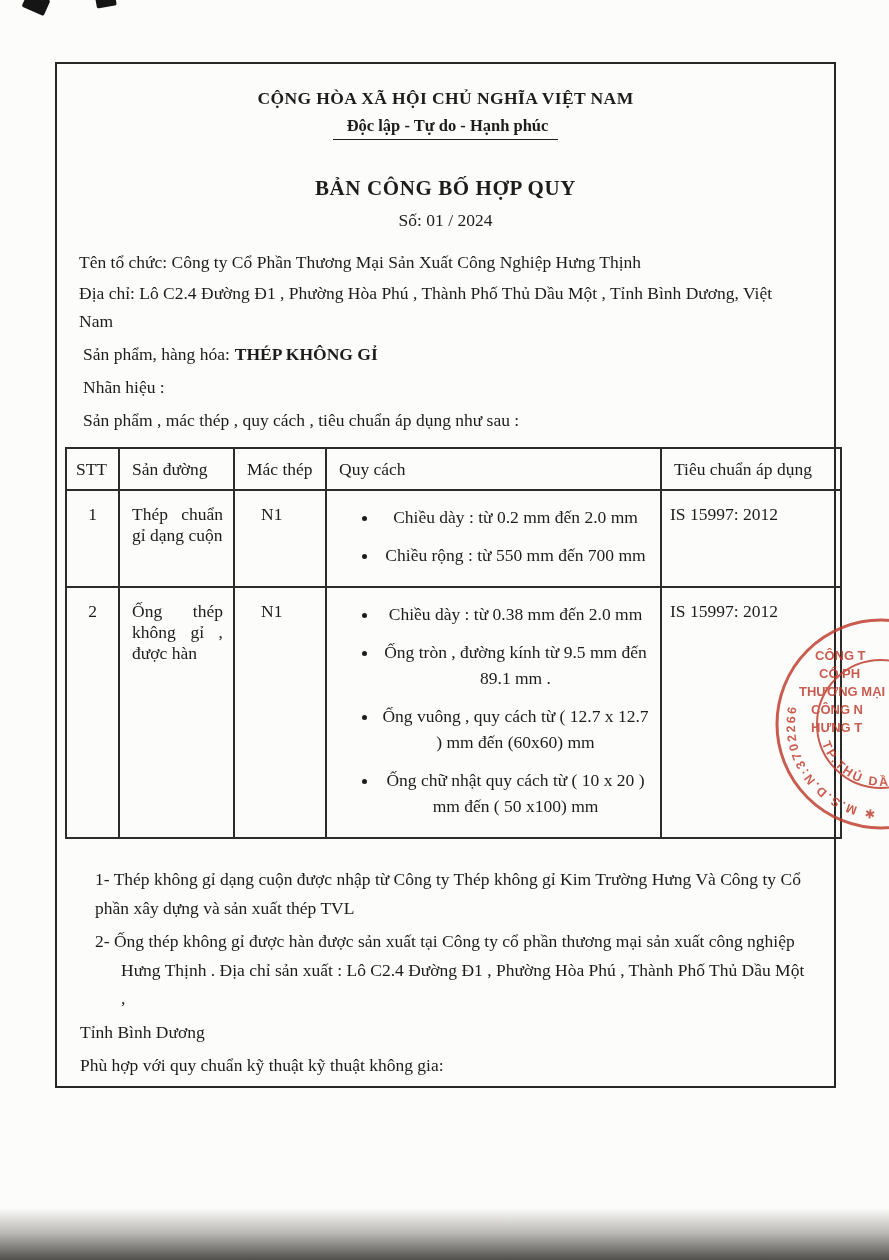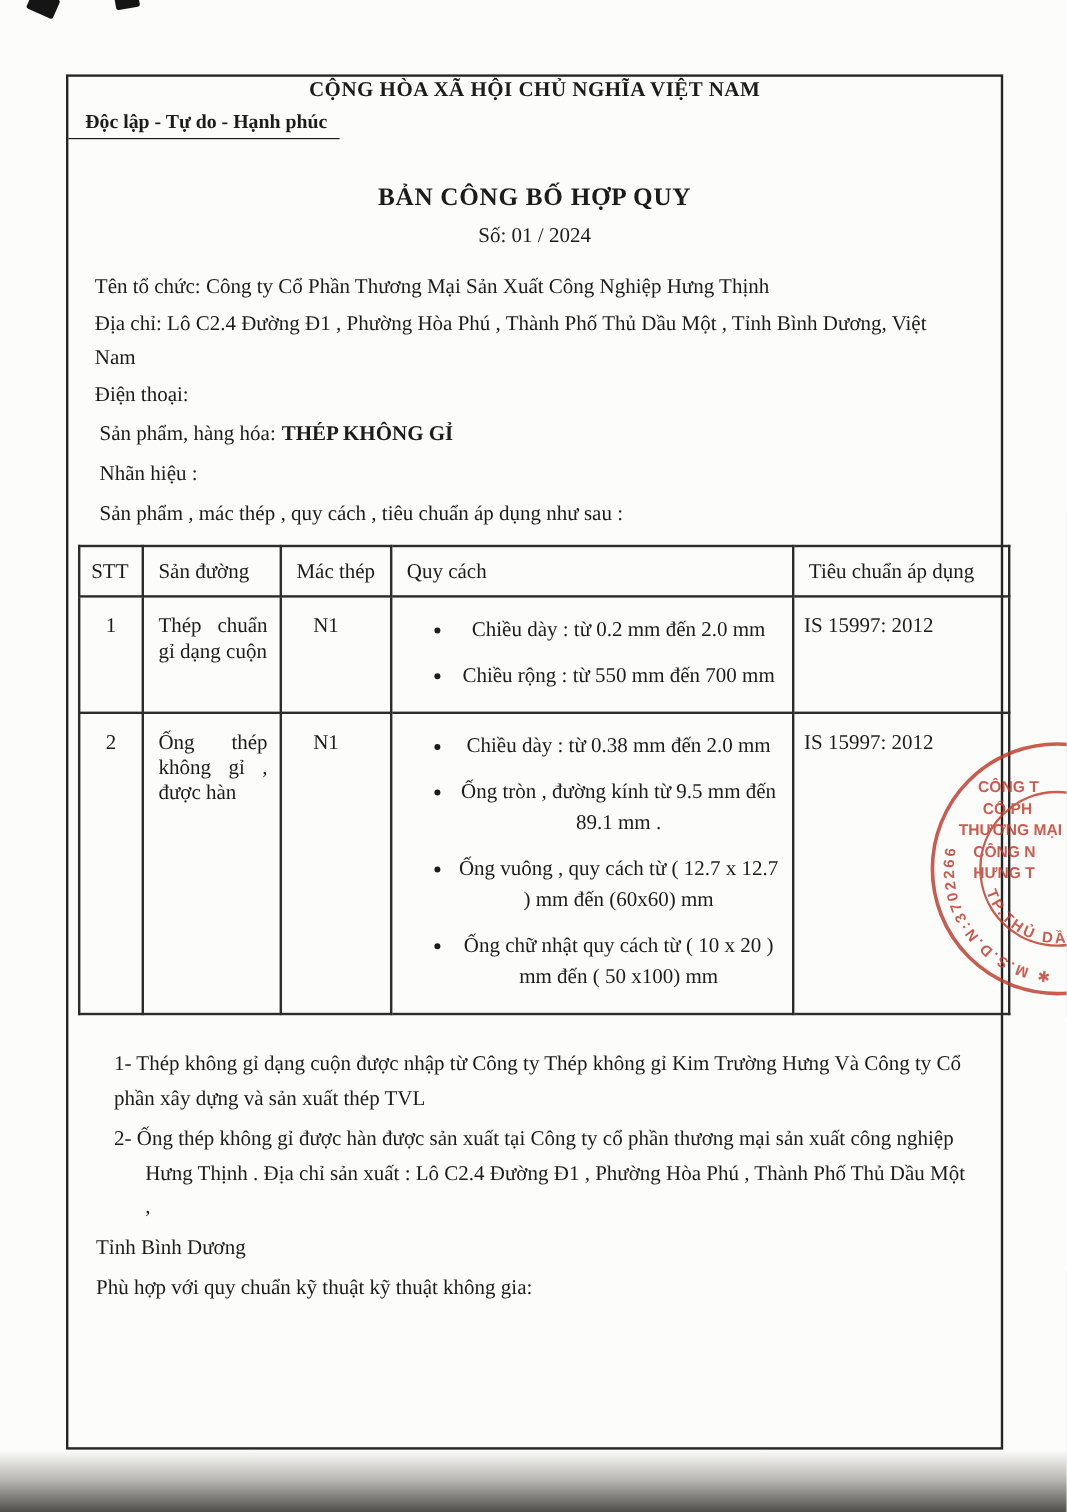--- a/index.html
+++ b/index.html
@@ -12,25 +12,25 @@
   
   .smudge { position:absolute; background:#151515; border-radius:2px; }
   .s1 { left:24px; top:-5px; width:24px; height:17px; transform:rotate(24deg); }
   .s2 { left:96px; top:-4px; width:20px; height:11px; transform:rotate(-10deg); }
   .bottom-band {
     position:absolute; left:0; bottom:0; width:100%; height:52px;
     background:linear-gradient(to bottom, rgba(120,118,110,0) 0%, rgba(104,102,96,0.45) 48%, rgba(66,64,60,0.92) 100%);
   }
   
   .frame {
-    position:absolute; left:55px; top:62px; width:781px; height:1146px;
-    border:2px solid #262626; padding:0 0 0 0;
+    position:absolute; left:55px; top:62px; width:781px; height:1026px;
+    border:2px solid #262626; padding:24px 0 0 0;
   }
   .h1 { text-align:center; font-weight:bold; font-size:17.5px; letter-spacing:.4px; }
-  .h2 { font-weight:bold; font-size:16.5px; margin-top:7px; }
+  .h2 { text-align:center; font-weight:bold; font-size:16.5px; margin-top:7px; }
   .h2 span { display:inline-block; border-bottom:1.8px solid #1c1c1c; padding:0 10px 3px 14px; }
   .title { text-align:center; font-weight:bold; font-size:21px; letter-spacing:.6px; margin-top:36px; }
   .docnum { text-align:center; font-size:17.5px; margin-top:9px; }
   .intro { margin:17px 26px 0 22px; font-size:17.5px; line-height:28px; }
   .intro p { margin-top:3px; }
   .intro p.sp { margin-left:4px; margin-top:5px; }
   .intro b { margin-left:5px; }
   
   table { border-collapse:collapse; table-layout:fixed; width:775px; margin:13px 0 0 8px; font-size:17.5px; }
   th, td { border:2px solid #2c2c2c; }
@@ -71,21 +71,20 @@
 
     <div class="h1">CỘNG HÒA XÃ HỘI CHỦ NGHĨA VIỆT NAM</div>
     <div class="h2"><span>Độc lập - Tự do - Hạnh phúc</span></div>
 
     <div class="title">BẢN CÔNG BỐ HỢP QUY</div>
     <div class="docnum">Số: 01 / 2024</div>
 
     <div class="intro">
       <p>Tên tổ chức: Công ty Cổ Phần Thương Mại Sản Xuất Công Nghiệp Hưng Thịnh</p>
       <p>Địa chỉ: Lô C2.4 Đường Đ1 , Phường Hòa Phú , Thành Phố Thủ Dầu Một , Tỉnh Bình Dương, Việt Nam</p>
-      <p>Điện thoại:</p>
       <p class="sp"><span>Sản phẩm, hàng hóa:</span><b>THÉP KHÔNG GỈ</b></p>
       <p class="sp">Nhãn hiệu :</p>
       <p class="sp">Sản phẩm , mác thép , quy cách , tiêu chuẩn áp dụng như sau :</p>
     </div>
 
     <table>
       <colgroup>
         <col style="width:53px">
           <col style="width:115px">
           <col style="width:92px">

